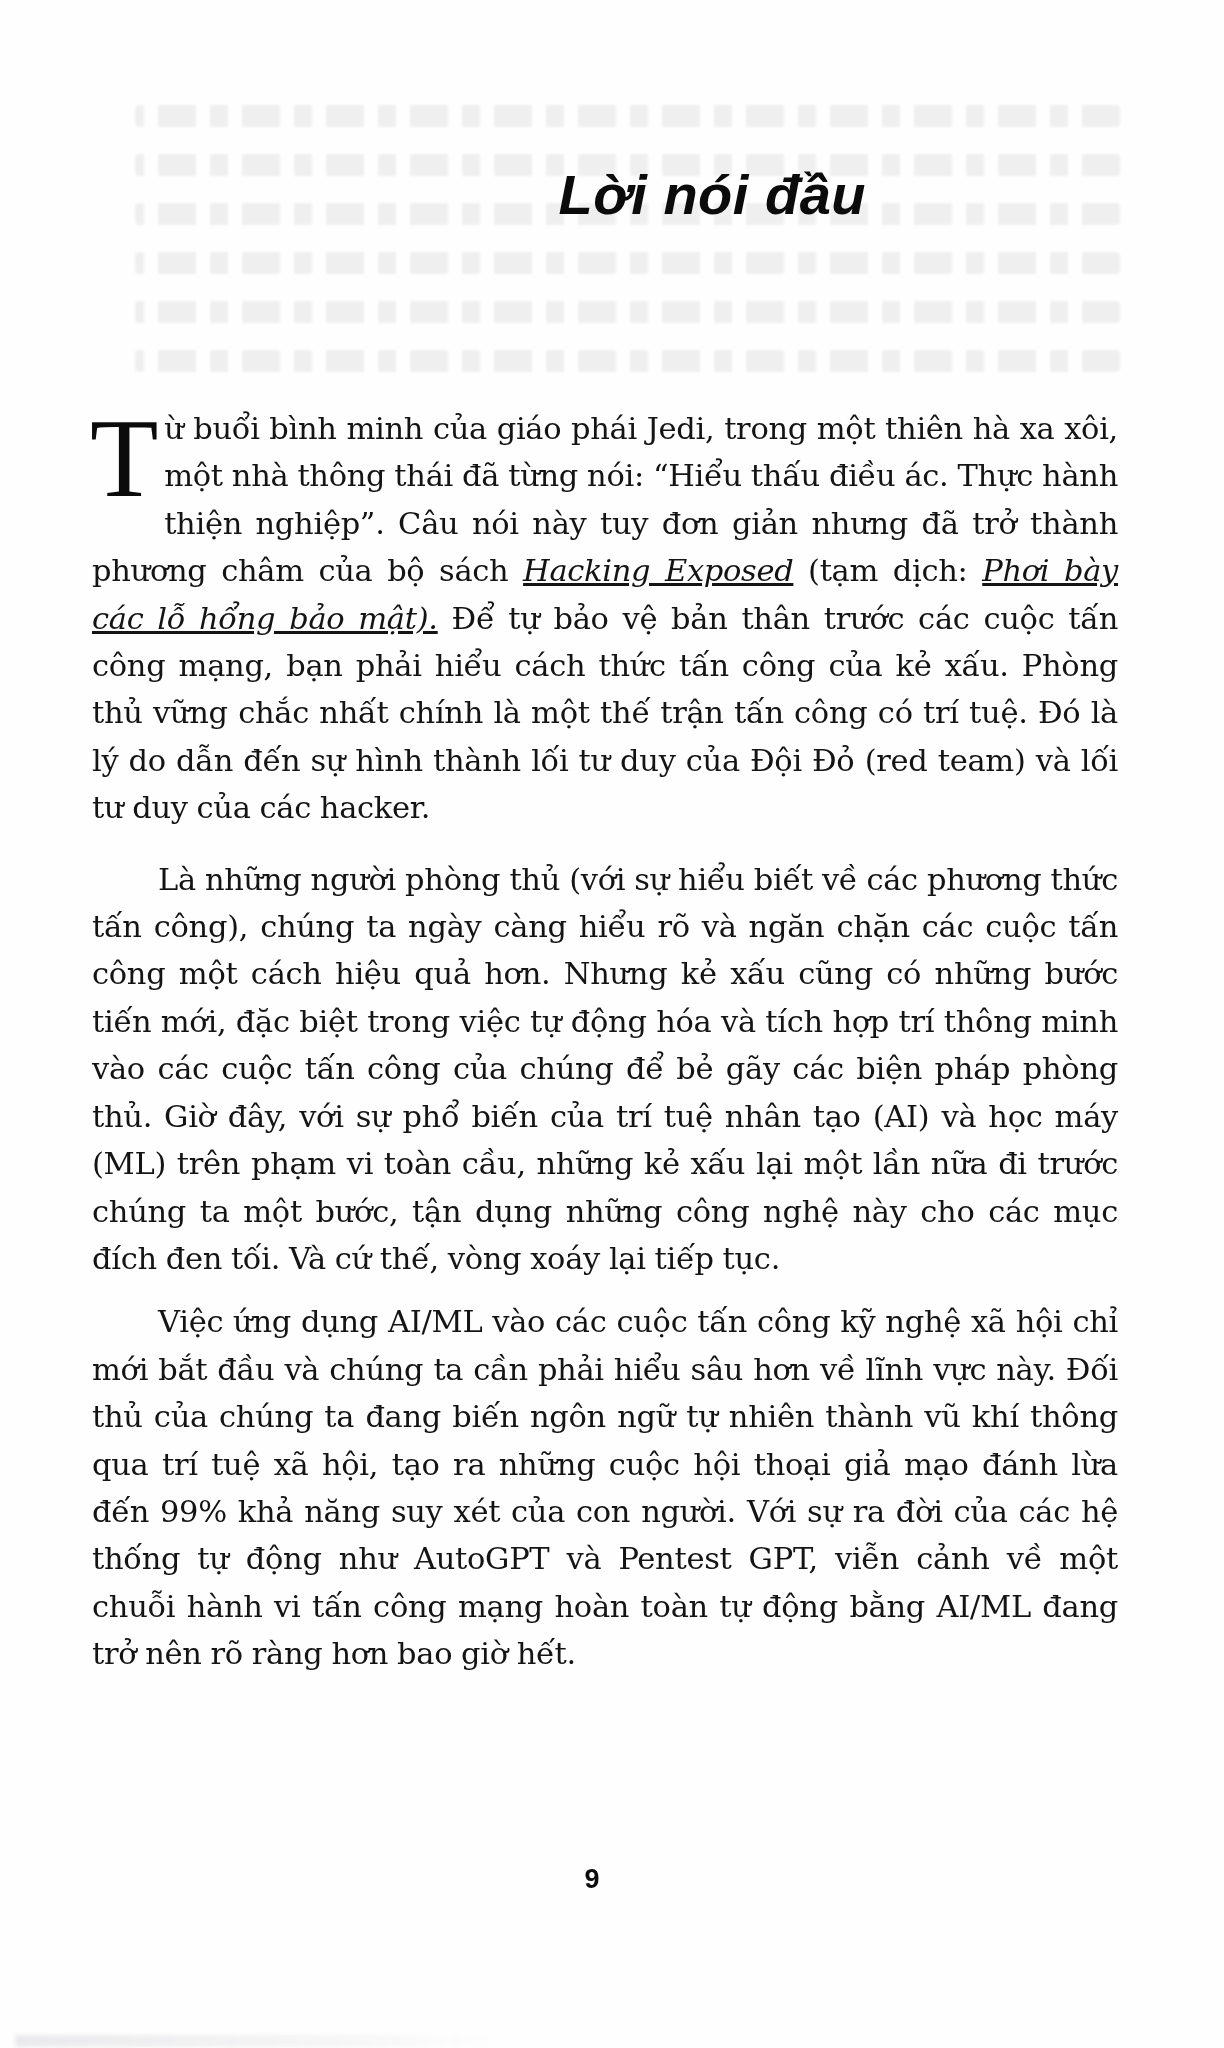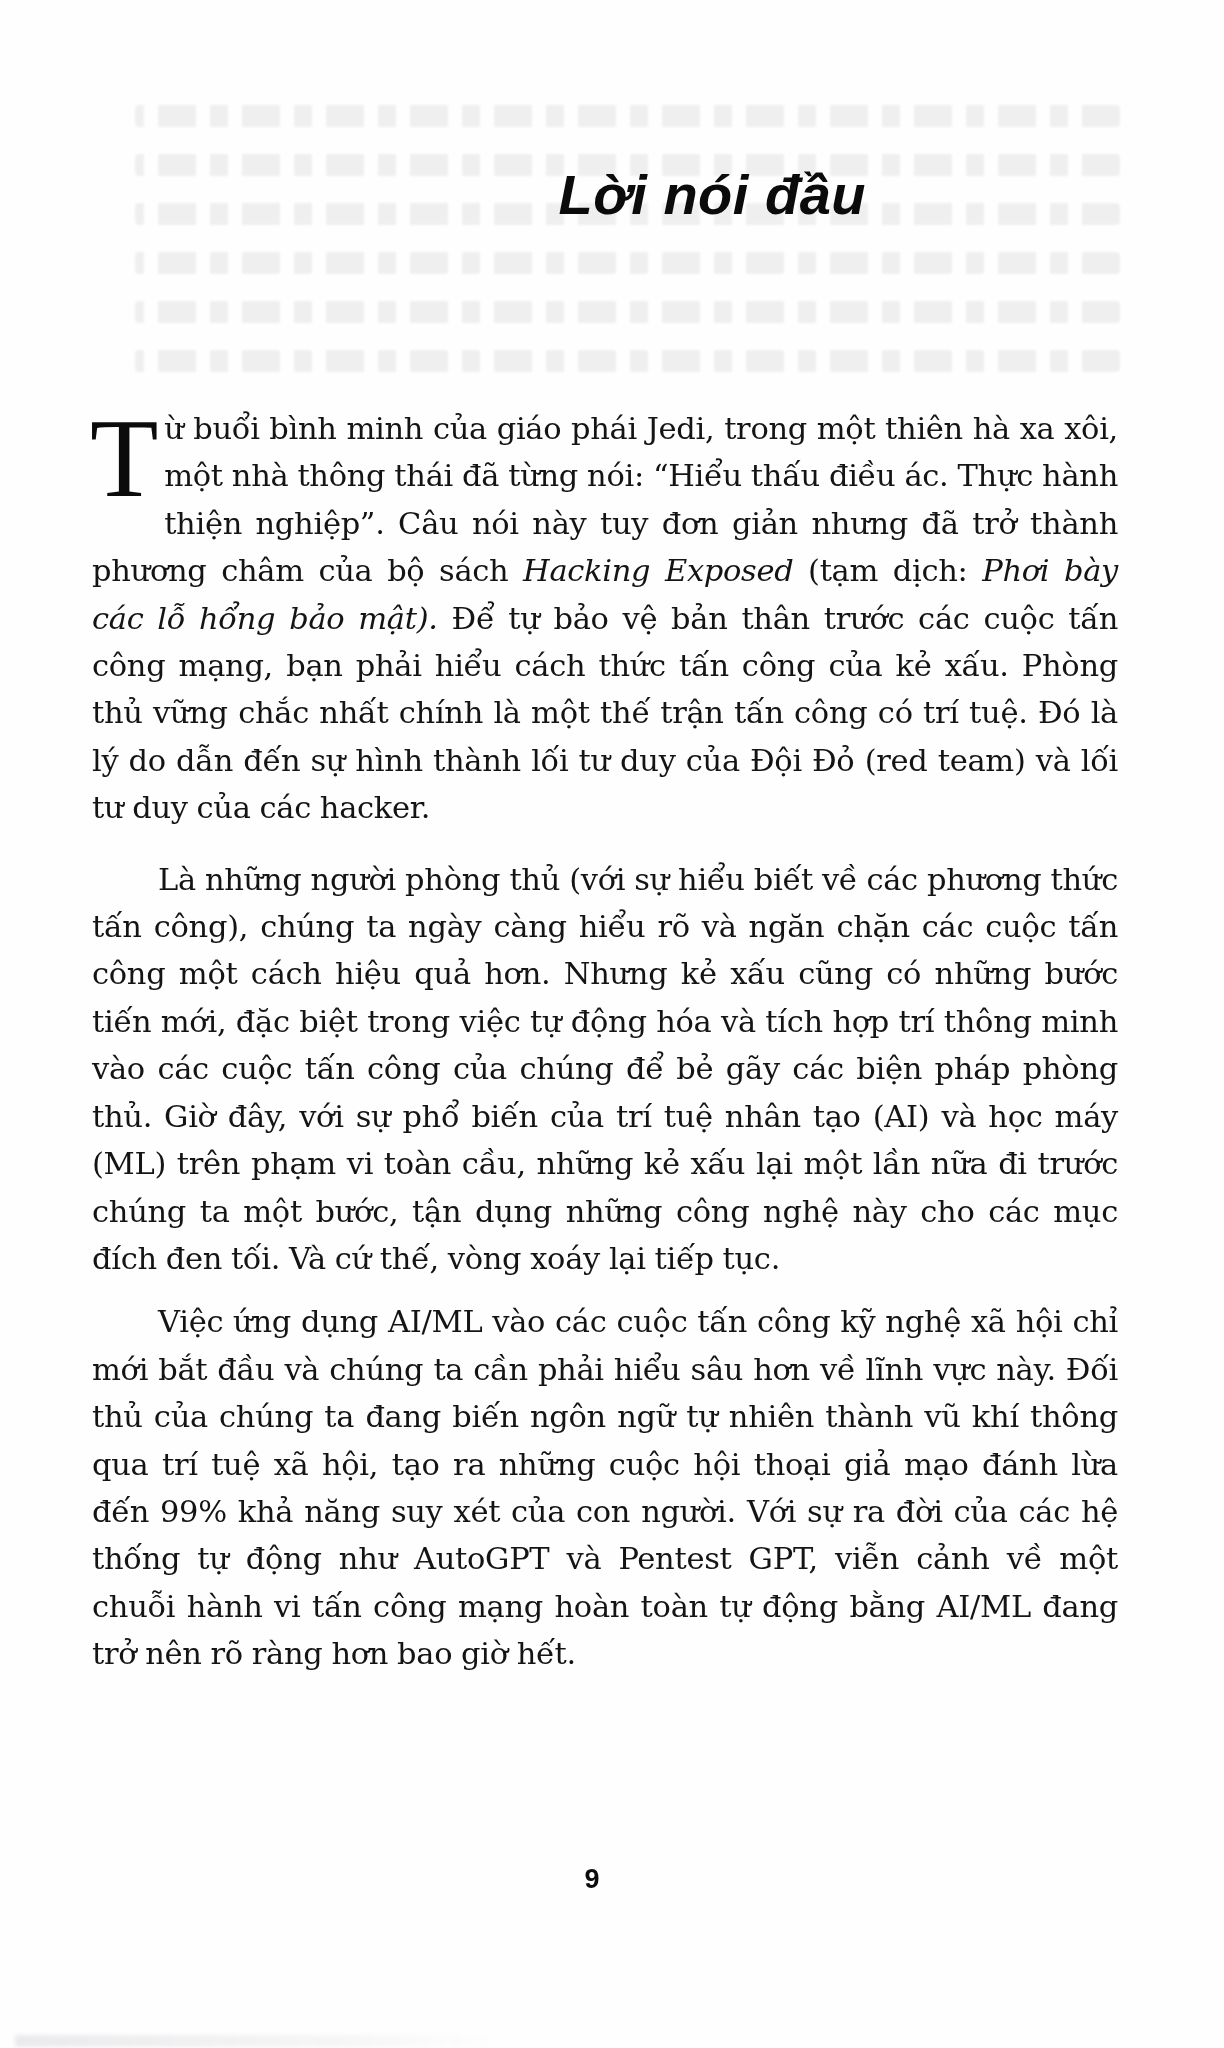--- a/index.html
+++ b/index.html
@@ -76,20 +76,21 @@
       font-family: "Liberation Serif", "DejaVu Serif", serif;
       font-size: 112px;
       line-height: 82px;
       height: 84px;
       margin: 12px 6px 0 -2px;
       color: #0b0b0b;
       font-weight: 400;
     }
     em {
       font-style: italic;
+      text-decoration: underline;
     }
     .page-number {
       position: absolute;
       left: 0;
       width: 1184px;
       top: 1864px;
       text-align: center;
       font-family: "Liberation Sans", "DejaVu Sans", sans-serif;
       font-weight: 700;
       font-size: 27px;

